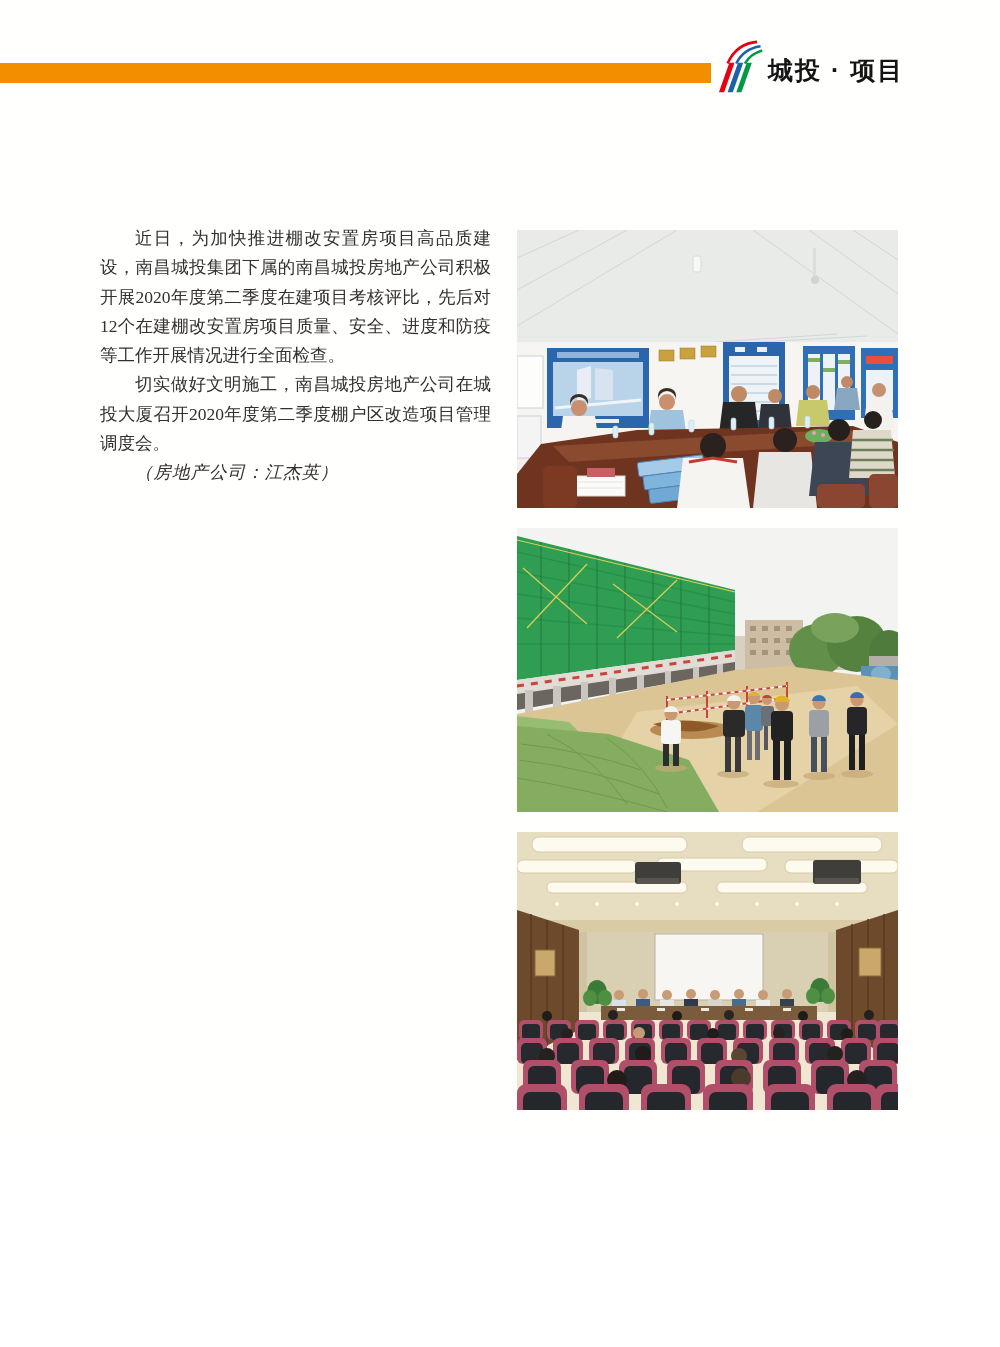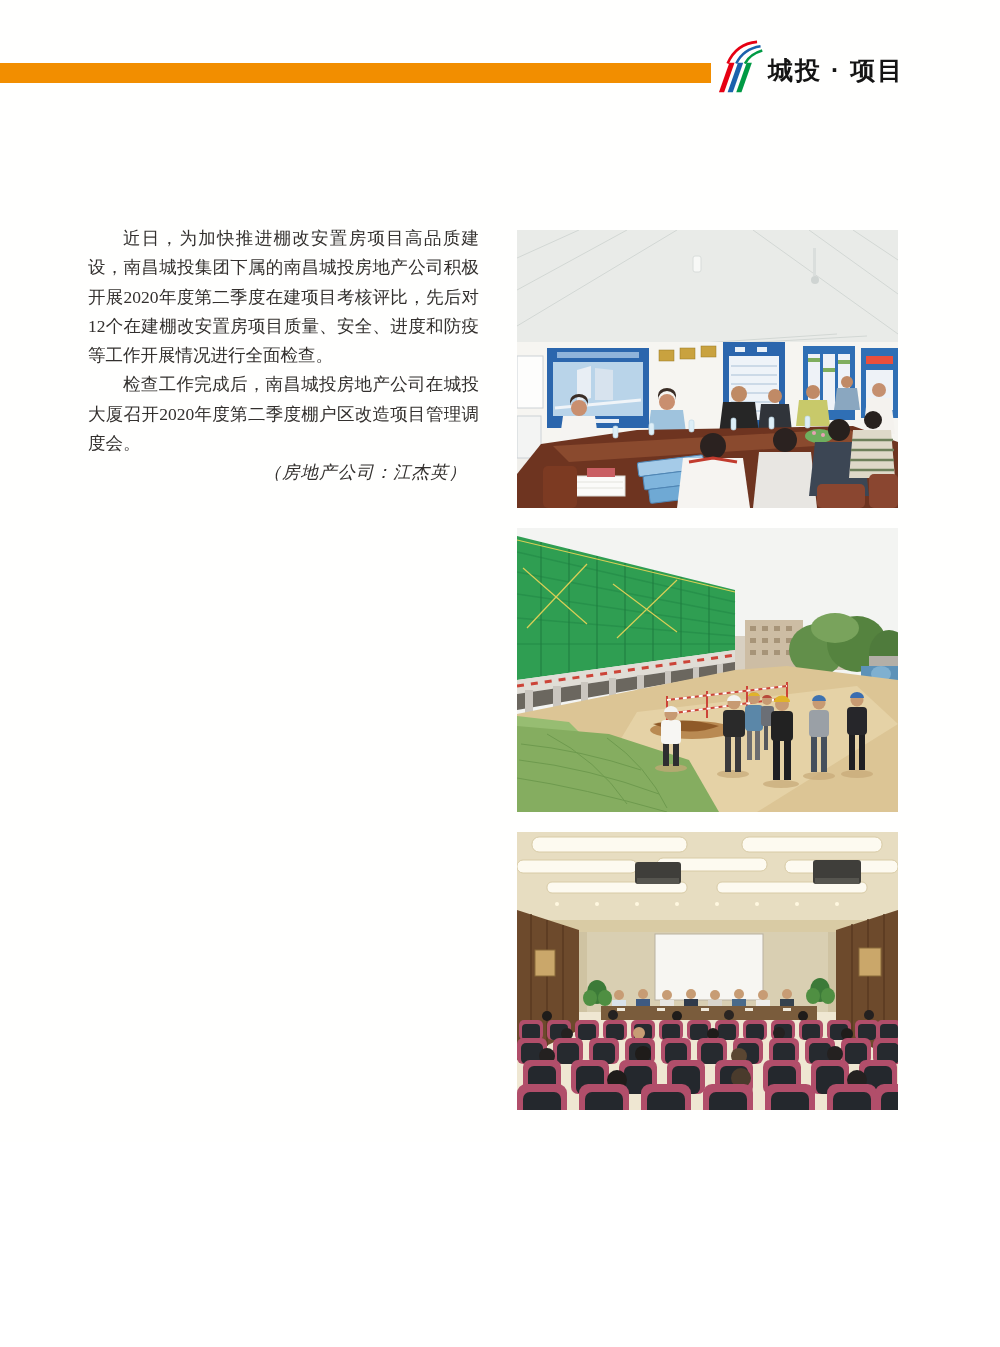--- a/index.html
+++ b/index.html
@@ -18,27 +18,27 @@
     font-family:"Liberation Sans", sans-serif; font-weight:bold;
     font-size:25px; color:#141414; letter-spacing:2px; white-space:nowrap;
   }
   .article-title {
     position:absolute; left:100px; top:136px; width:800px;
     text-align:center; font-family:"Liberation Sans", sans-serif;
     font-weight:bold; font-size:39px; letter-spacing:-3px;
     color:#221c18; white-space:nowrap;
   }
   .article-body {
-    position:absolute; left:88px; top:224px; width:391px;
+    position:absolute; left:100px; top:224px; width:391px;
     font-size:17.5px; line-height:29.3px; color:#33302e;
     text-align:justify; text-justify:inter-character;
   }
   .article-body p { margin:0; text-indent:2em; }
   .byline {
-    margin-top:10px; text-align:right; padding-right:12px;
+    margin-top:10px; padding-right:12px;
     font-style:italic; letter-spacing:1px;
   }
   .photo {
     position:absolute; left:517px; width:381px; display:block;
     background:#f2f1ee;
   }
   .photo svg { display:block; width:100%; height:100%; }
   #photo-1 { top:230px; height:278px; }
   #photo-2 { top:528px; height:284px; }
   #photo-3 { top:832px; height:278px; }
@@ -62,21 +62,21 @@
     <polygon points="28,60 40,26 46,26 34,60" fill="#009A44"></polygon>
     <path d="M18,27 Q28,4 52,2" stroke="#E60012" stroke-width="3" fill="none"></path>
     <path d="M28,27 Q36,10 56,7" stroke="#1B62AC" stroke-width="3" fill="none"></path>
     <path d="M38,27 Q44,16 58,12" stroke="#009A44" stroke-width="3" fill="none"></path>
   </svg>
   <div class="brand-label">城投 · 项目</div>
 
 
   <div class="article-body">
     <p>近日，为加快推进棚改安置房项目高品质建设，南昌城投集团下属的南昌城投房地产公司积极开展2020年度第二季度在建项目考核评比，先后对12个在建棚改安置房项目质量、安全、进度和防疫等工作开展情况进行全面检查。</p>
-    <p>检查工作完成后，南昌城投房地产公司在城投大厦召开2020年度第二季度棚户区改造项目管理调度会。</p>
+    <p>切实做好文明施工，南昌城投房地产公司在城投大厦召开2020年度第二季度棚户区改造项目管理调度会。</p>
     <p class="byline">（房地产公司：江杰英）</p>
   </div>
 
   <figure class="photo" id="photo-1" aria-label="会议室内项目管理调度会，桌上摆放蓝色档案盒和矿泉水">
     <svg viewBox="0 0 381 278" preserveAspectRatio="none">
       <rect width="381" height="278" fill="#f0efeb"></rect>
       <polygon points="0,0 381,0 381,112 0,128" fill="#e9ebe8"></polygon>
       <g stroke="#d2d7d4" stroke-width="1" fill="none">
         <path d="M0,96 L160,0"></path>
           <path d="M0,60 L110,0"></path>

